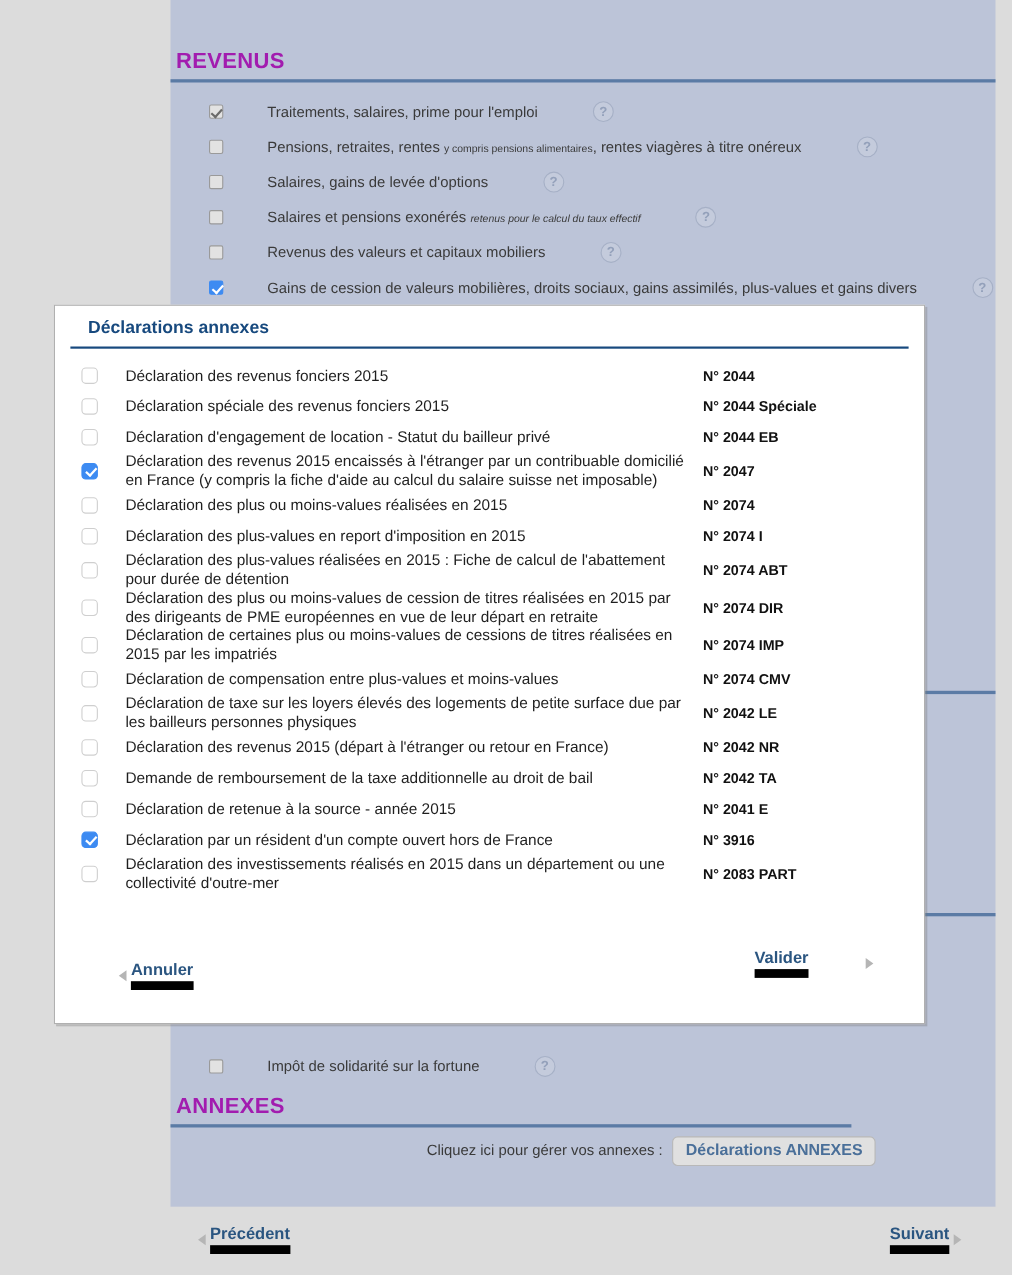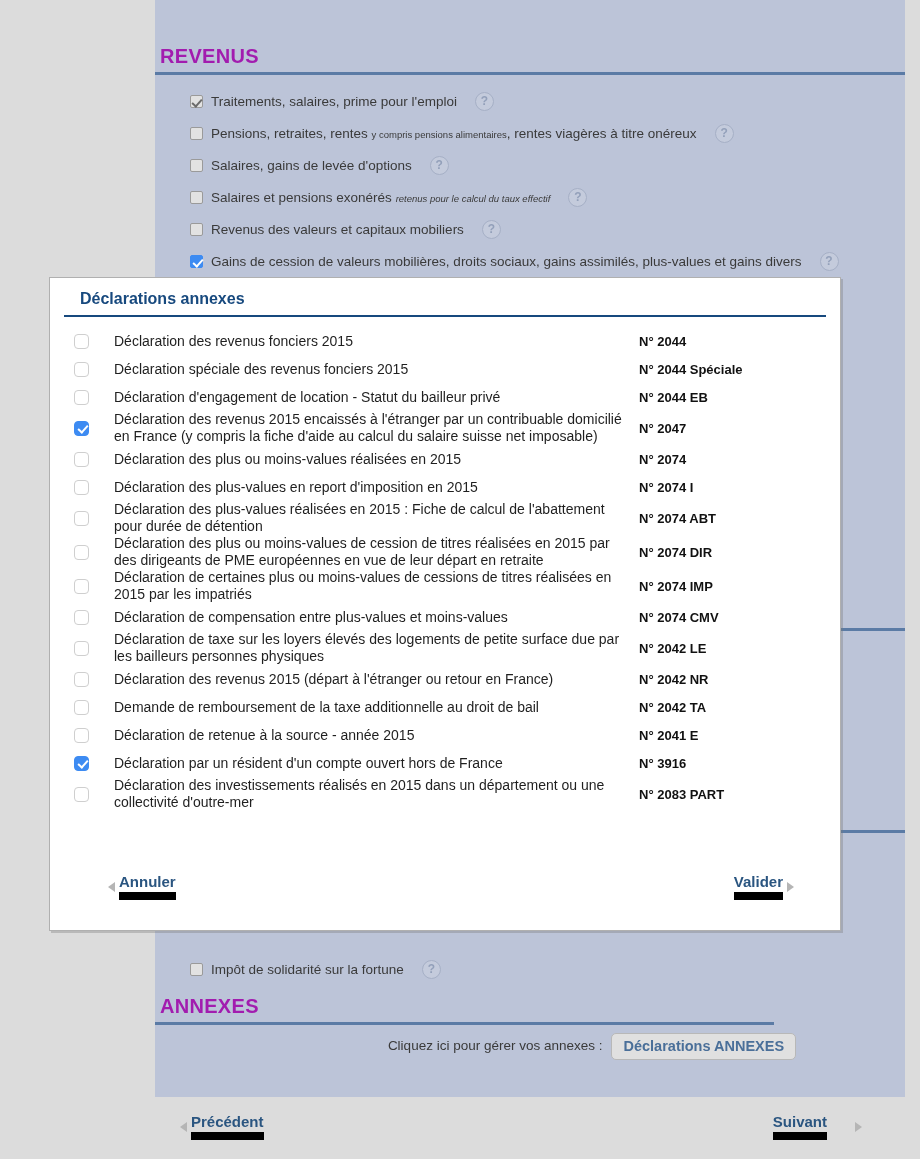--- a/index.html
+++ b/index.html
@@ -42,20 +42,21 @@
     position: absolute;
     left: 0;
     top: 85px;
     width: 750px;
   }
   .revenue-row {
     display: flex;
     align-items: center;
     height: 32px;
     padding-left: 35px;
+    gap: 32px;
   }
   .revenue-label {
     font-size: 13.5px;
     color: #3a3a3a;
     margin-left: 8px;
     white-space: nowrap;
   }
   .revenue-label .sub {
     font-size: 9.5px;
     color: #3a3a3a;
@@ -187,21 +188,21 @@
     border-right: 7px solid #b5b5b5;
     margin-right: 4px;
   }
   .tri-right {
     border-top: 5px solid transparent;
     border-bottom: 5px solid transparent;
     border-left: 7px solid #b5b5b5;
     margin-left: 4px;
   }
   #btn-precedent { left: 180px; top: 1113px; }
-  #btn-suivant  { right: 58px; top: 1113px; gap: 24px; }
+  #btn-suivant  { right: 46px; top: 1113px; }
 
   
   #modal {
     position: absolute;
     left: 49px;
     top: 277px;
     width: 792px;
     height: 654px;
     background: #ffffff;
     border: 1px solid #b0b0b0;
@@ -272,21 +273,21 @@
   }
 
   #modal-footer {
     position: absolute;
     left: 0;
     bottom: 0;
     width: 100%;
     height: 72px;
   }
   #btn-annuler { position: absolute; left: 58px; top: 15px; }
-  #btn-valider { position: absolute; right: 46px; top: 15px; }
+  #btn-valider { position: absolute; right: 46px; top: 4px; gap: 48px; }
 </style>
 </head>
 <body>
 
 <div id="form-page">
 
   <div id="revenus-head" class="section-head">REVENUS</div>
 
   <div class="revenue-list" id="revenue-list">
       <div class="revenue-row">

